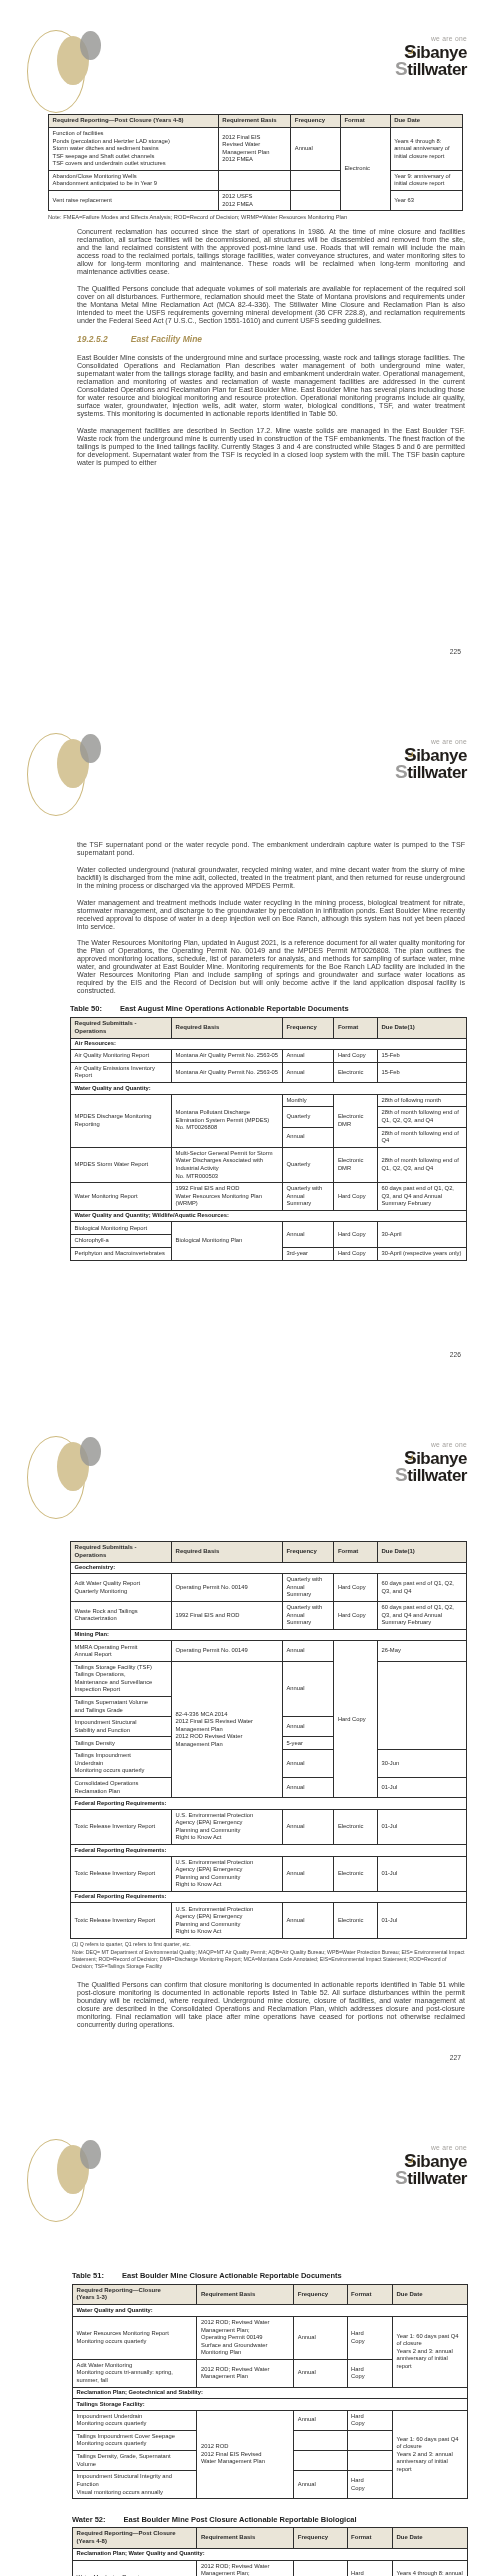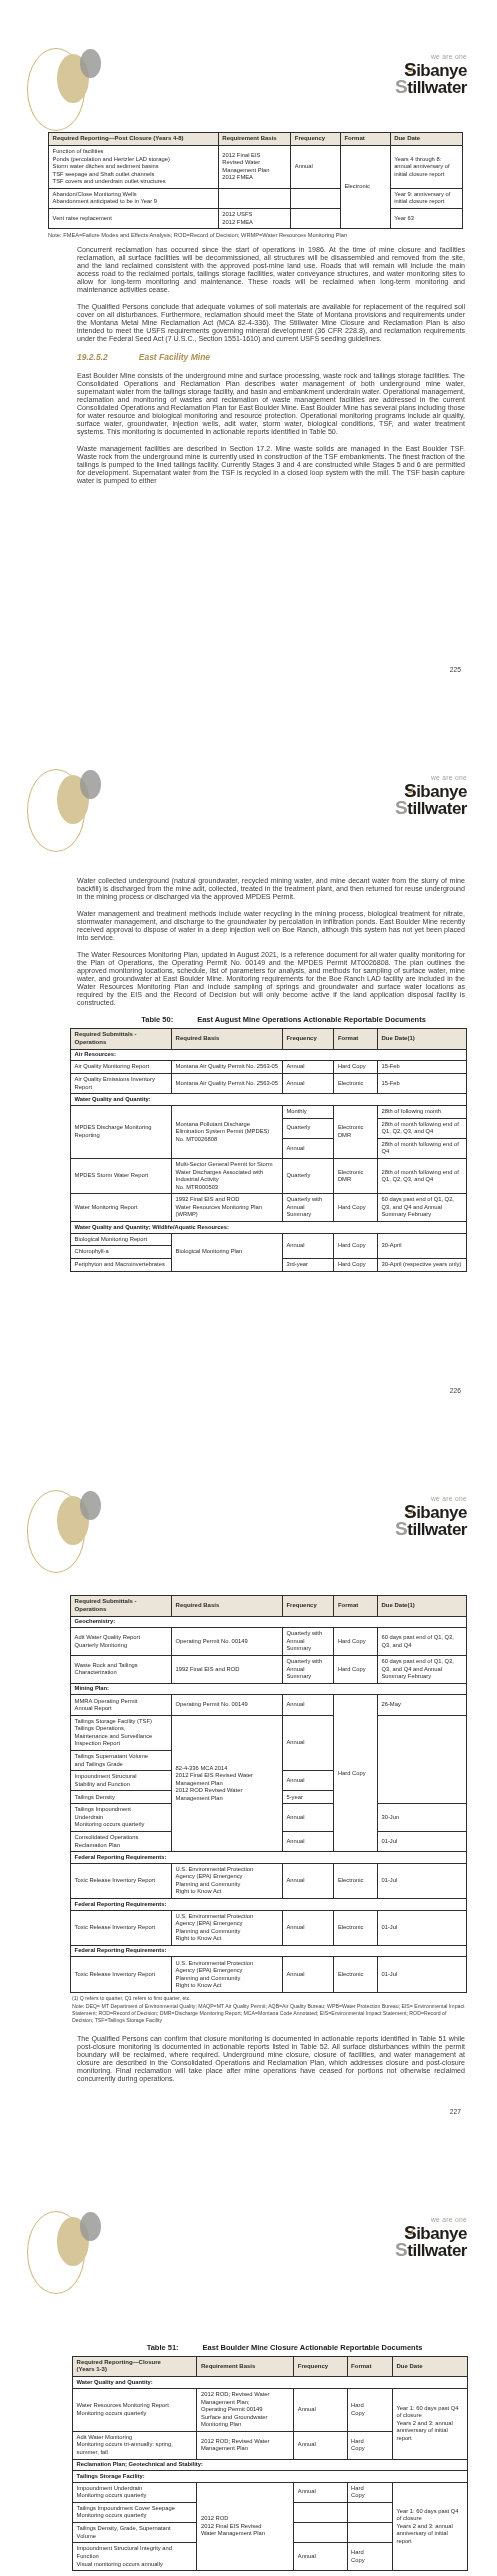--- a/index.html
+++ b/index.html
@@ -1,40 +1,40 @@
 <!DOCTYPE html>
 <html style="font-size:8.2px"><head>
 <meta charset="utf-8">
 <style>
   html,body{margin:0;padding:0;background:#ffffff;}
   body{width:497px;font-family:"Liberation Sans", sans-serif;color:#333;}
-  .page{position:relative;width:497px;height:703px;overflow:hidden;background:#fff;margin-top:18px;}
+  .page{position:relative;width:497px;height:703px;overflow:hidden;background:#fff;}
 
   
   .decor{position:absolute;top:25px;left:27px;width:129px;height:100px;pointer-events:none;}
   .ring{position:absolute;left:0;top:5.2px;width:56px;height:81px;border:0.8px solid #cdb97e;border-radius:50%;}
   .tan{position:absolute;left:30px;top:11.3px;width:32px;height:49px;background:#d6c69a;border-radius:50%;}
   .grayc{position:absolute;left:53px;top:6.2px;width:20.6px;height:29px;background:rgba(150,150,148,.82);border-radius:50%;}
 
   
   .brand{position:absolute;top:35px;right:30px;width:124px;text-align:right;}
   .tagline{color:#a5a29e;font-size:6.7px;letter-spacing:0.3px;margin-bottom:1.5px;}
   .bn{font-weight:800;color:#211e1b;font-size:17px;line-height:16px;letter-spacing:-0.5px;}
   .bn .cap{font-size:19px;position:relative;}
   .l2 .cap{color:#9d9c9b;}
   .l1 .cap::after{content:"";position:absolute;left:2.6px;top:7.2px;width:4.1px;height:4.1px;
     border:1.5px solid #ab8c3e;border-radius:50%;border-top-color:transparent;border-left-color:transparent;}
 
   .para{font-size:7.1px;line-height:8px;margin:0 32px 8.8px 77px;text-align:justify;color:#3a3a3a;}
-  .sec-h{display:flex;gap:31px;margin:2.1px 0 10.3px 77px;font-size:8.5px;font-style:italic;font-weight:700;color:#aa9155;}
+  .sec-h{display:flex;gap:23px;margin:2.1px 0 10.3px 77px;font-size:8.5px;font-style:italic;font-weight:700;color:#aa9155;}
   .note{font-size:5.7px;color:#444;margin:2.6px 31px 8.2px 48px;}
   .fn{font-size:5.2px;line-height:1.35;color:#454545;margin:1.5px 31px 0 72px;}
   .fn-gap{margin-bottom:10.3px;}
 
-  .tbl-title{display:flex;gap:24px;margin:0 0 3.6px 72px;font-weight:700;font-size:7.5px;color:#1e1e1e;justify-content:center;}
+  .tbl-title{display:flex;gap:18px;margin:0 0 3.6px 72px;font-weight:700;font-size:7.5px;color:#1e1e1e;}
   .tbl-title.tt50{margin-left:70px;}
 
   .tbl-host{margin-bottom:2.1px;}
   .t-p1{margin-left:48px;width:415px;}
   .t-50{margin-left:70px;width:397px;}
   .t-5x{margin-left:72px;width:396px;}
   table.doc-table{width:100%;border-collapse:collapse;table-layout:fixed;border:0.8px solid #222;}
   .doc-table th,.doc-table td{border:0.5px solid #2e2e2e;padding:2.1px 3.6px;vertical-align:middle;
     text-align:left;font-size:5.8px;line-height:1.3;color:#2b2b2b;word-wrap:break-word;}
   .doc-table th{background:#eae5d8;font-weight:700;font-size:6px;}
@@ -121,20 +121,21 @@
     <span class="tan"></span>
     <span class="grayc"></span>
   </div>
   <div class="brand">
     <div class="tagline">we are one</div>
     <div class="bn l1"><span class="cap">S</span><span>ibanye</span></div>
     <div class="bn l2"><span class="cap">S</span><span>tillwater</span></div>
   </div>
 
   <div class="pad2"></div>
+  <p class="para">the TSF supernatant pond or the water recycle pond. The embankment underdrain capture water is pumped to the TSF supernatant pond.</p>
   <p class="para">Water collected underground (natural groundwater, recycled mining water, and mine decant water from the slurry of mine backfill) is discharged from the mine adit, collected, treated in the treatment plant, and then returned for reuse underground in the mining process or discharged via the approved MPDES Permit.</p>
   <p class="para">Water management and treatment methods include water recycling in the mining process, biological treatment for nitrate, stormwater management, and discharge to the groundwater by percolation in infiltration ponds. East Boulder Mine recently received approval to dispose of water in a deep injection well on Boe Ranch, although this system has not yet been placed into service.</p>
   <p class="para">The Water Resources Monitoring Plan, updated in August 2021, is a reference document for all water quality monitoring for the Plan of Operations, the Operating Permit No. 00149 and the MPDES Permit MT0026808. The plan outlines the approved monitoring locations, schedule, list of parameters for analysis, and methods for sampling of surface water, mine water, and groundwater at East Boulder Mine. Monitoring requirements for the Boe Ranch LAD facility are included in the Water Resources Monitoring Plan and include sampling of springs and groundwater and surface water locations as required by the EIS and the Record of Decision but will only become active if the land application disposal facility is constructed.</p>
   <div class="tbl-title tt50">
     <span>Table 50:</span>
     <span>East August Mine Operations Actionable Reportable Documents</span>
   </div>
   <div class="tbl-host t-50">
       <table class="doc-table">
         <colgroup>

